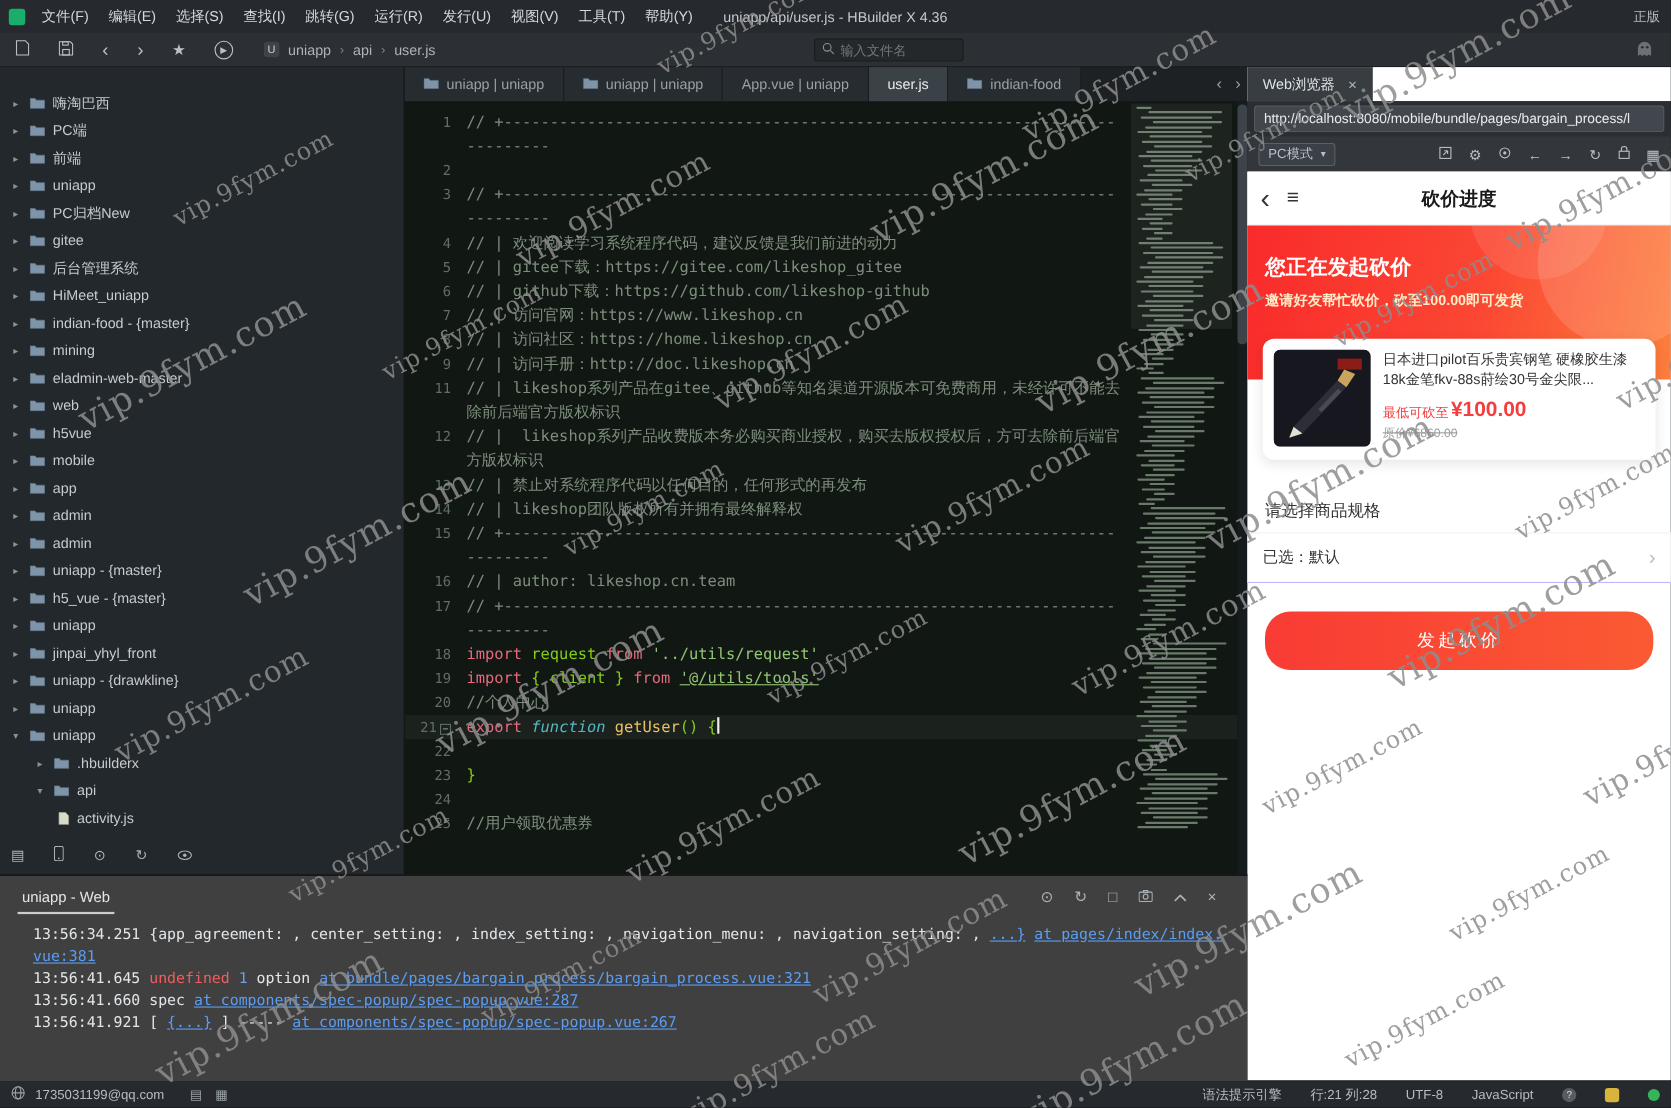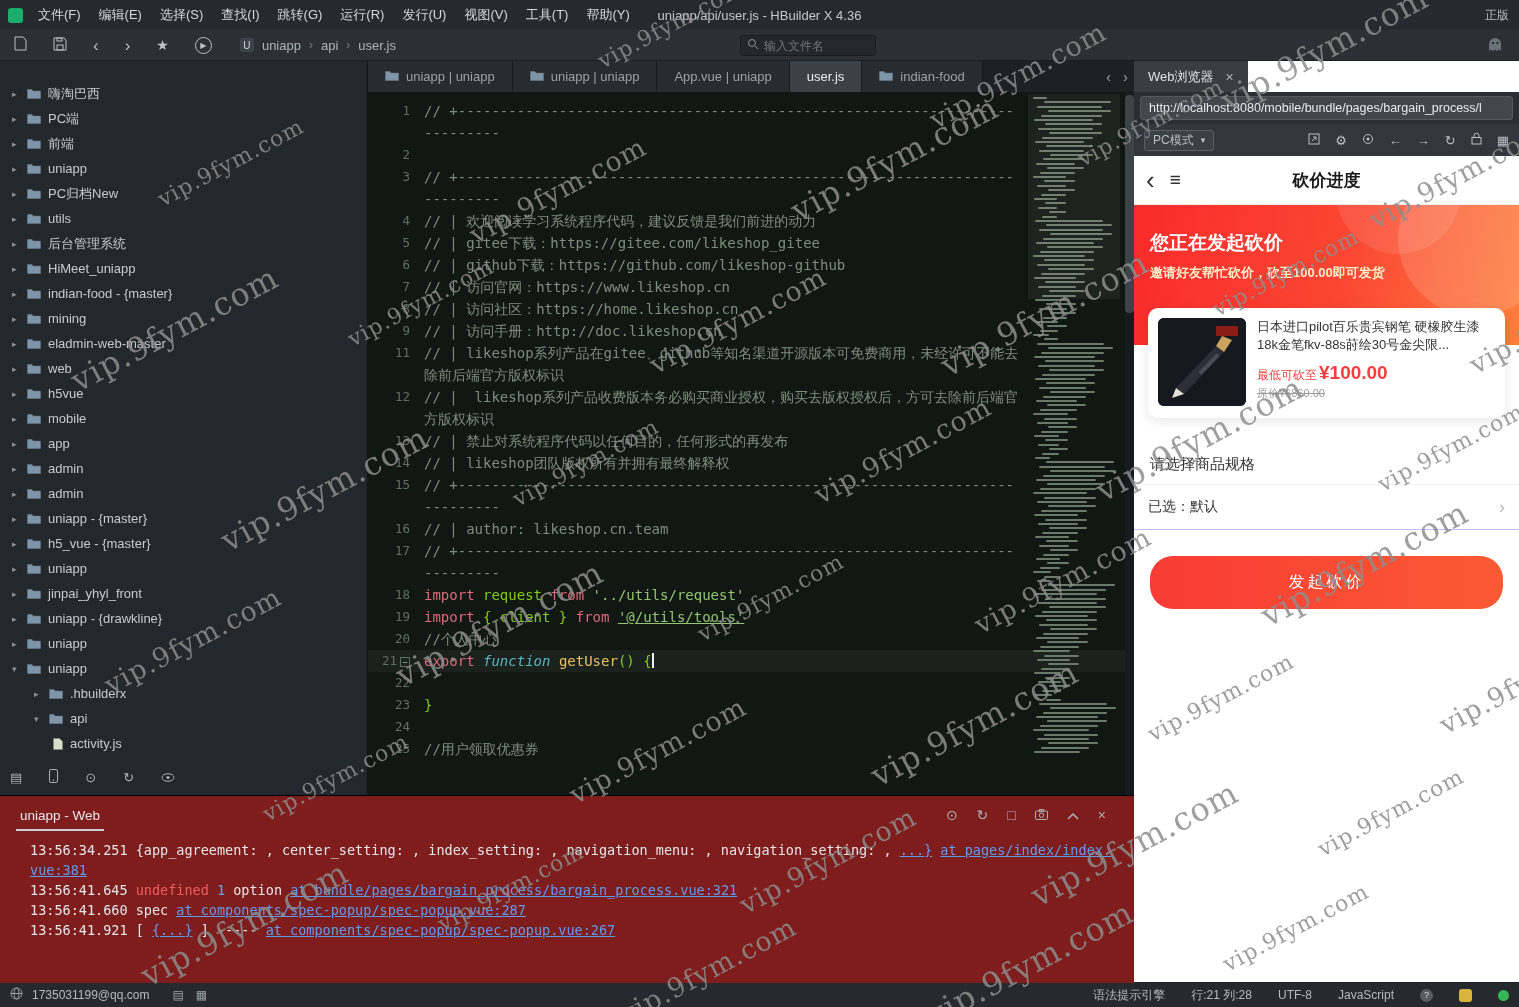--- a/index.html
+++ b/index.html
@@ -92,21 +92,21 @@
 .spec-title{position:absolute;top:299px;left:16px;font-size:15px;color:#333}
 .spec-row{position:absolute;top:328px;left:0;right:0;height:46px;border-top:1px solid #f2f2f2;border-bottom:1px solid #c4b5fd;display:flex;align-items:center;padding:0 14px;background:#fff}
 .spec-sel{font-size:14px;color:#333}
 .spec-chev{margin-left:auto;color:#bbb;font-size:18px}
 .bargain-btn{position:absolute;top:400px;left:16px;right:16px;height:53px;border-radius:23px;background:linear-gradient(90deg,#f93b35,#fa5a33);color:#fff;font-size:16px;display:flex;align-items:center;justify-content:center;letter-spacing:3px}
 .toast{position:absolute;left:8px;right:8px;top:838px;height:53px;background:#3c4147;border-radius:8px;display:flex;align-items:center;padding:0 16px;color:#e8ebee;font-size:13.5px;box-shadow:0 4px 14px rgba(0,0,0,.4)}
 .spinner{width:15px;height:15px;border:2px solid rgba(255,255,255,.25);border-top-color:#fff;border-radius:50%;margin-right:11px;flex:none}
 .toast-chev{margin-left:auto;width:9px;height:9px;border-right:2px solid #aab2b8;border-bottom:2px solid #aab2b8;transform:rotate(45deg) translateY(-2px)}
 
 
-.console{position:absolute;top:795px;left:0;width:1134px;height:188px;background:#7f1d1d;border-top:1px solid #000}
+.console{position:absolute;top:795px;left:0;width:1134px;height:188px;background:#404040;border-top:1px solid #000}
 .c-tabrow{height:37px;display:flex;align-items:center;padding:0 16px}
 .c-tab{color:#e3e7ea;font-size:13.5px;padding:9px 4px 6px;border-bottom:2px solid #c9ced3}
 .c-icons{margin-left:auto;display:flex;gap:19px;align-items:center;color:#aab2b8;font-size:14px;padding-right:12px}
 .logs{padding:7px 22px 0 30px;font-family:"DejaVu Sans Mono",monospace;font-size:13.5px;line-height:20px;color:#e2e6e9;white-space:pre-wrap;word-break:break-all}
 .seg-pl{color:#e2e6e9}
 .seg-link{color:#5b9df2;text-decoration:underline}
 .seg-red{color:#f25c5c}
 .seg-num{color:#6d9ee8}
 
 
@@ -230,21 +230,21 @@
           </span>
           <span class="tlabel">PC归档New</span>
         </div>
         <div class="tree-row lvl0">
           <span class="chev">▸</span>
           <span class="ticon">
             <svg width="14" height="11" viewBox="0 0 14 11">
               <path d="M0.5 1.5 h4.4 l1.2 1.6 h7.4 v7.4 h-13z" fill="#7e94a8" stroke="#66798c" stroke-width="0.6"></path>
             </svg>
           </span>
-          <span class="tlabel">utils</span>
+          <span class="tlabel">gitee</span>
         </div>
         <div class="tree-row lvl0">
           <span class="chev">▸</span>
           <span class="ticon">
             <svg width="14" height="11" viewBox="0 0 14 11">
               <path d="M0.5 1.5 h4.4 l1.2 1.6 h7.4 v7.4 h-13z" fill="#7e94a8" stroke="#66798c" stroke-width="0.6"></path>
             </svg>
           </span>
           <span class="tlabel">后台管理系统</span>
         </div>

